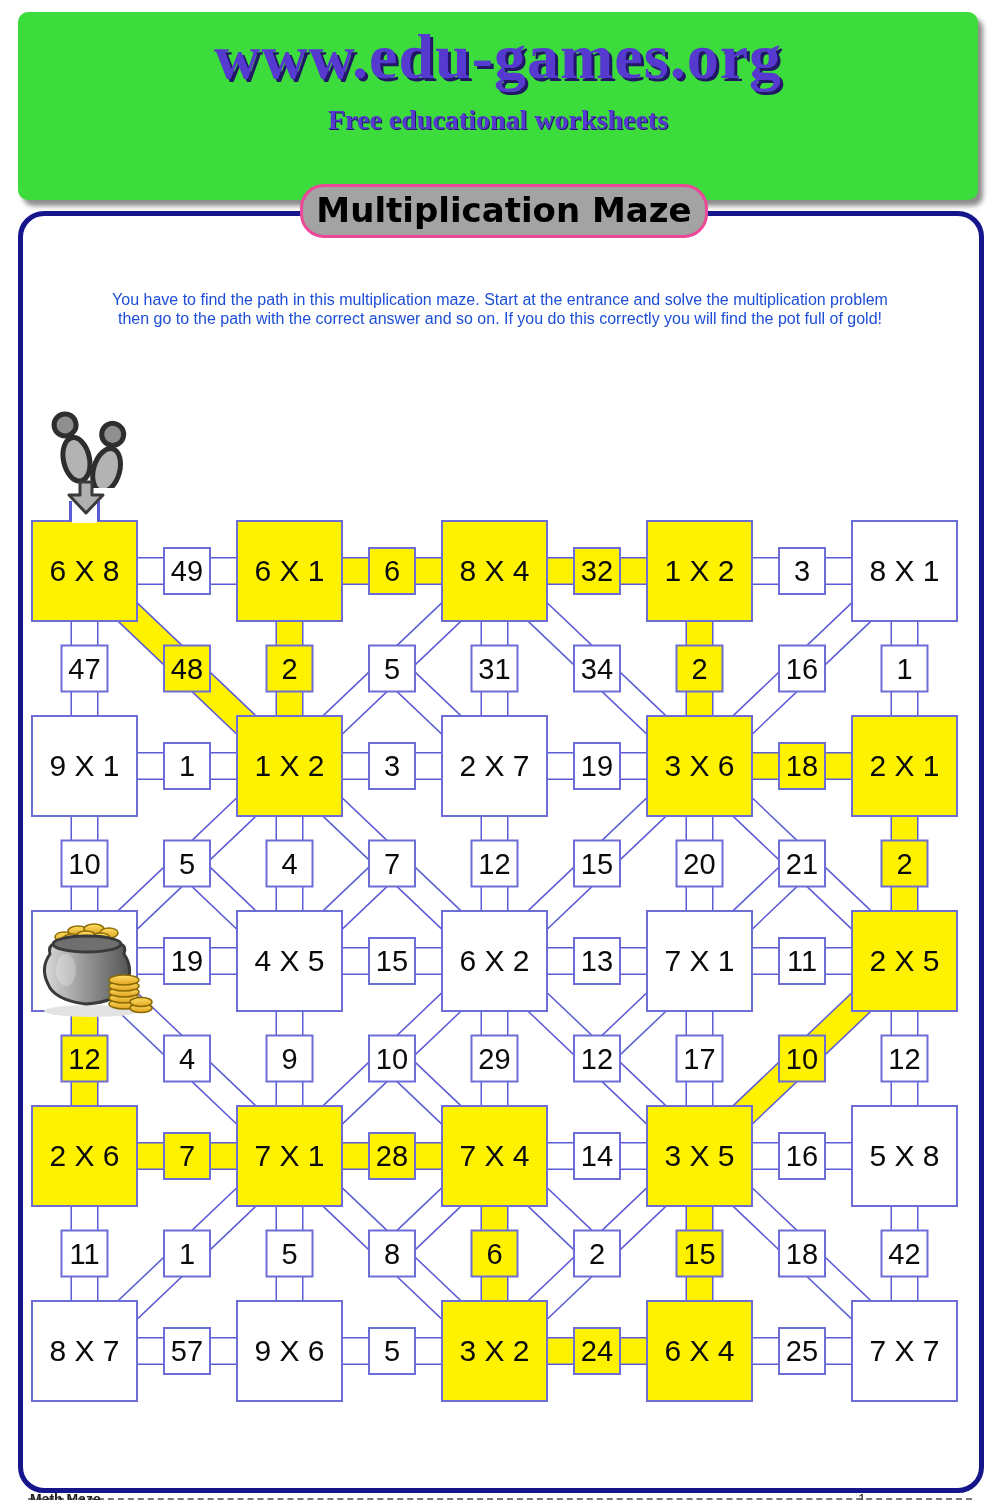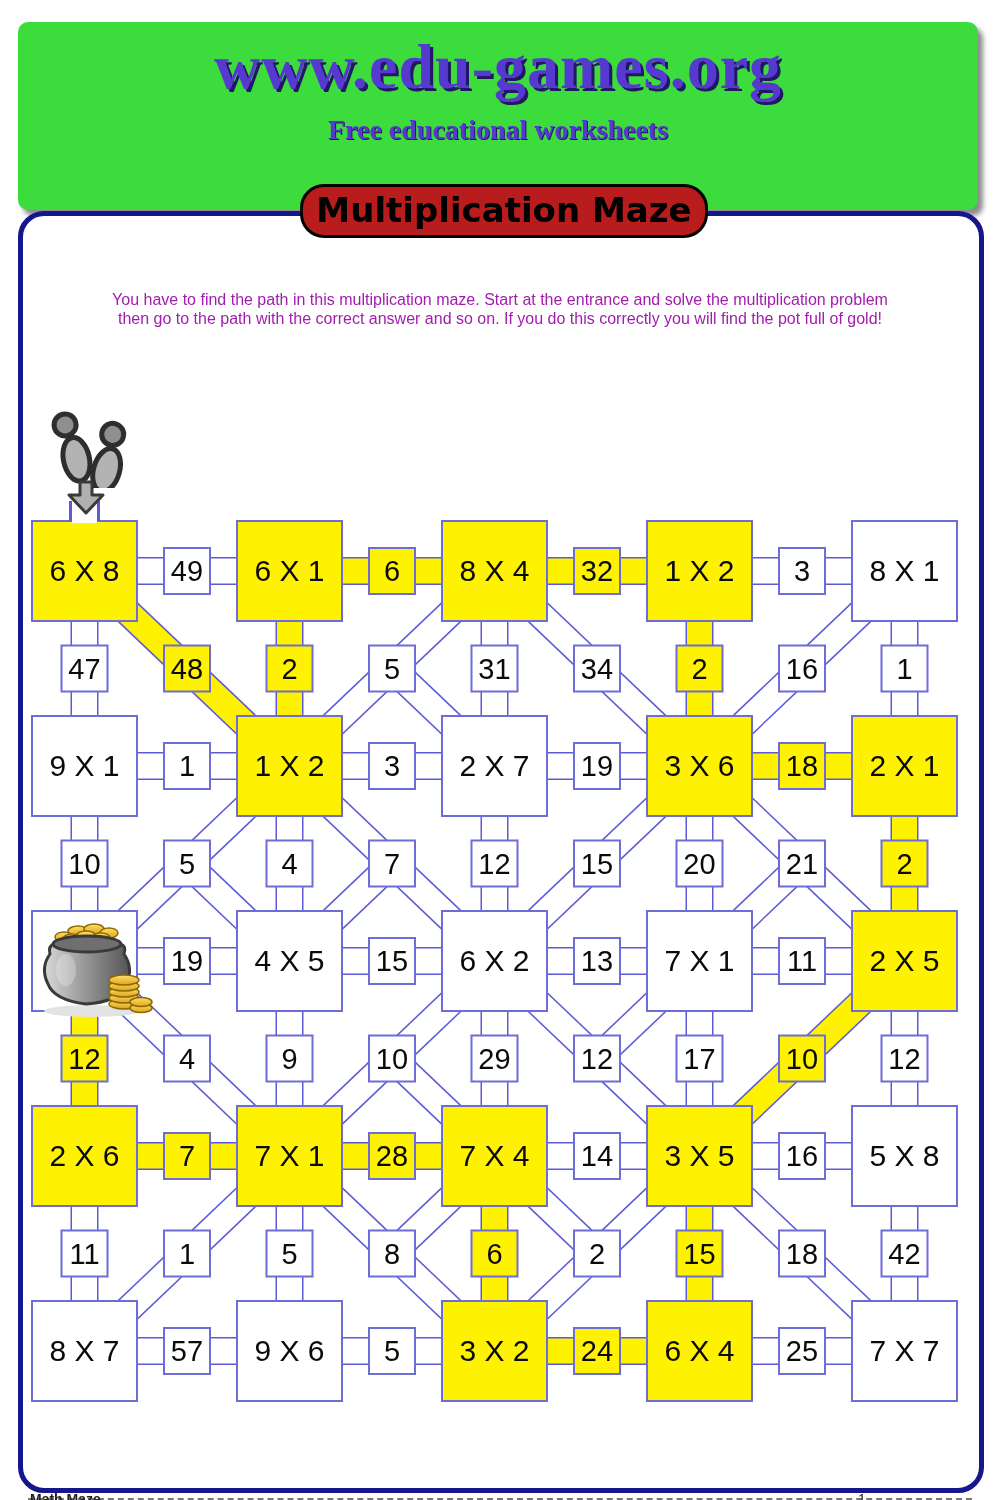--- a/index.html
+++ b/index.html
@@ -1,35 +1,35 @@
 <!DOCTYPE html>
 <html><head>
 <meta charset="utf-8">
 <style>
   html,body{margin:0;padding:0;background:#ffffff;}
   #page{position:relative;width:1000px;height:1500px;background:#ffffff;overflow:hidden;
         font-family:"Liberation Sans",sans-serif;}
 
   
-  .banner{position:absolute;left:18px;top:22px;width:960px;height:188px;background:#3bdc3b;
+  .banner{position:absolute;left:18px;top:12px;width:960px;height:188px;background:#3bdc3b;
           border-radius:10px;box-shadow:5px 6px 5px rgba(0,0,0,0.45);text-align:center;}
   .site{margin-top:8px;font-family:"Liberation Serif",serif;font-weight:bold;font-size:64px;
         color:#5639cf;text-shadow:3px 3px 0 #221667;letter-spacing:1px;}
   .tagline{margin-top:10px;font-family:"Liberation Serif",serif;font-weight:bold;font-size:28px;
         color:#5639cf;text-shadow:1px 1px 0 #221667;}
 
   
   .panel{position:absolute;left:18px;top:211px;width:956px;height:1272px;background:#ffffff;
          border:5px solid #15158c;border-radius:26px;}
-  .badge{position:absolute;left:300px;top:184px;width:402px;height:48px;background:#b91c1c;
-         border:3px solid #000000;border-radius:24px;z-index:5;text-align:center;
+  .badge{position:absolute;left:300px;top:184px;width:402px;height:48px;background:#a3a3a3;
+         border:3px solid #ec4899;border-radius:24px;z-index:5;text-align:center;
          font-weight:bold;font-size:34px;color:#000;line-height:46px;
          font-family:"DejaVu Sans",sans-serif;}
   .instructions{position:absolute;left:50px;top:290px;width:900px;text-align:center;
-         font-size:16px;color:#a21caf;line-height:19px;z-index:2;}
+         font-size:16px;color:#1d4ed8;line-height:19px;z-index:2;}
 
   
   .icon-abs{position:absolute;z-index:6;}
   #maze-svg{position:absolute;left:0;top:0;z-index:3;}
 
   
   .footer-line{position:absolute;left:28px;top:1498px;width:944px;border-top:2px dashed #777;}
   .footer-left{position:absolute;left:30px;top:1491px;font-size:14px;font-weight:bold;color:#222;}
   .footer-right{position:absolute;left:858px;top:1491px;font-size:14px;color:#222;}
 </style>

